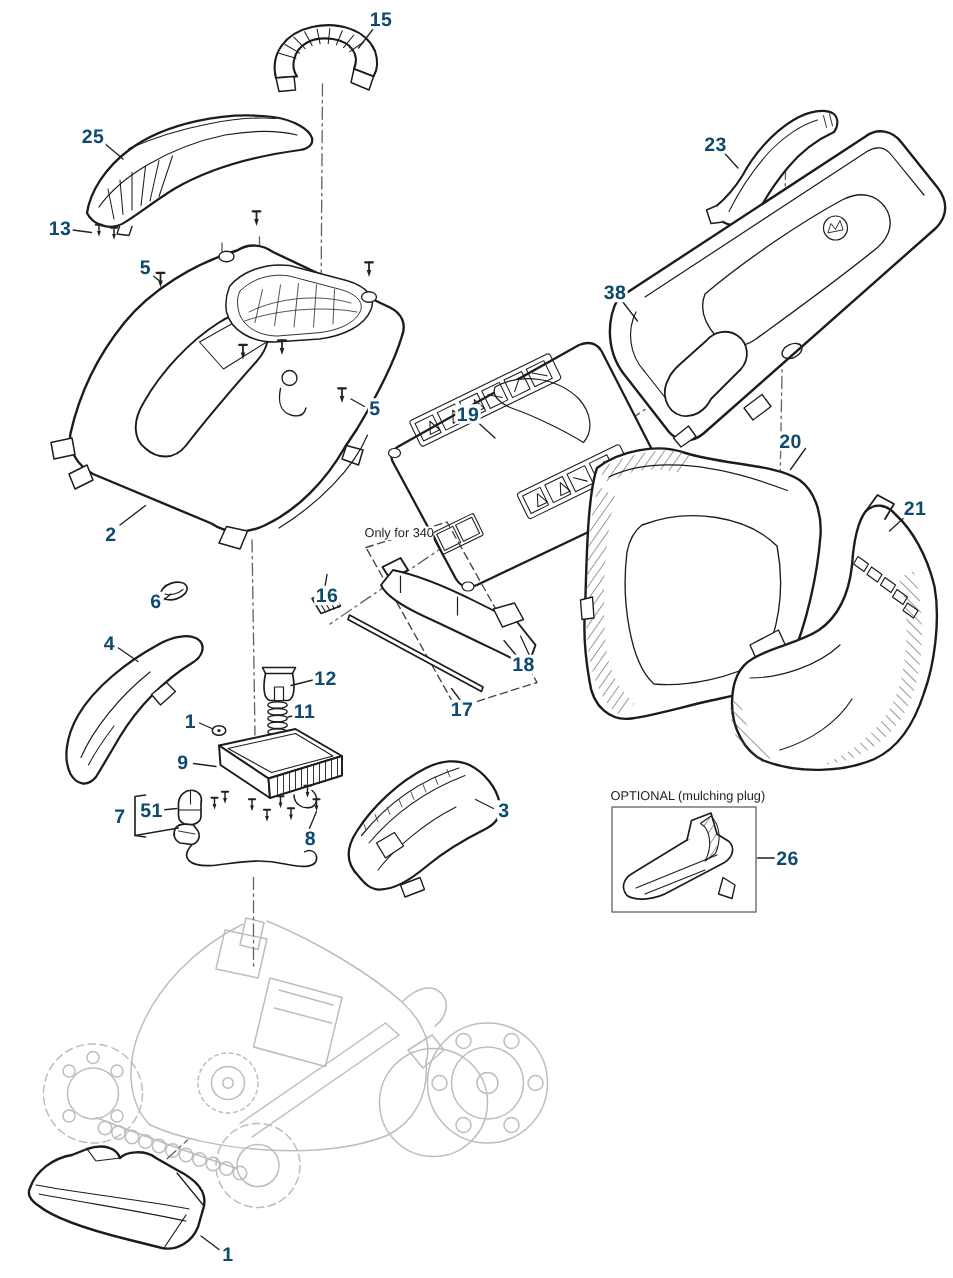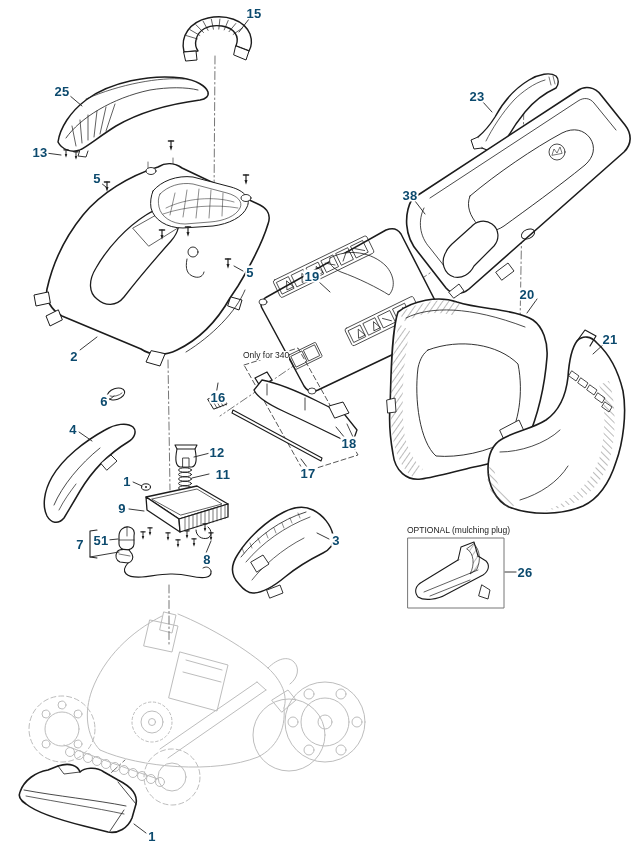--- a/index.html
+++ b/index.html
@@ -421,21 +421,21 @@
       <div class="part-label" style="left: 74px; top: 356px;">2</div>
       <div class="part-label" style="left: 336px; top: 540px;">3</div>
       <div class="part-label" style="left: 73px; top: 429px;">4</div>
       <div class="part-label" style="left: 97px; top: 178px;">5</div>
       <div class="part-label" style="left: 250px; top: 272px;">5</div>
       <div class="part-label" style="left: 104px; top: 401px;">6</div>
       <div class="part-label" style="left: 80px; top: 544px;">7</div>
       <div class="part-label" style="left: 207px; top: 559px;">8</div>
       <div class="part-label" style="left: 122px; top: 508px;">9</div>
       <div class="part-label" style="left: 127px; top: 481px;">1</div>
-      <div class="part-label" style="left: 223px; top: 474px;">11</div>
+      <div class="part-label" style="left: 203px; top: 474px;">11</div>
       <div class="part-label" style="left: 217px; top: 452px;">12</div>
       <div class="part-label" style="left: 40px; top: 152px;">13</div>
       <div class="part-label" style="left: 254px; top: 13px;">15</div>
       <div class="part-label" style="left: 218px; top: 377px; margin-top: 20px;">16</div>
       <div class="part-label" style="left: 308px; top: 473px;">17</div>
       <div class="part-label" style="left: 349px; top: 443px;">18</div>
       <div class="part-label" style="left: 312px; top: 276px;">19</div>
       <div class="part-label" style="left: 527px; top: 294px;">20</div>
       <div class="part-label" style="left: 610px; top: 339px;">21</div>
       <div class="part-label" style="left: 410px; top: 195px;">38</div>

